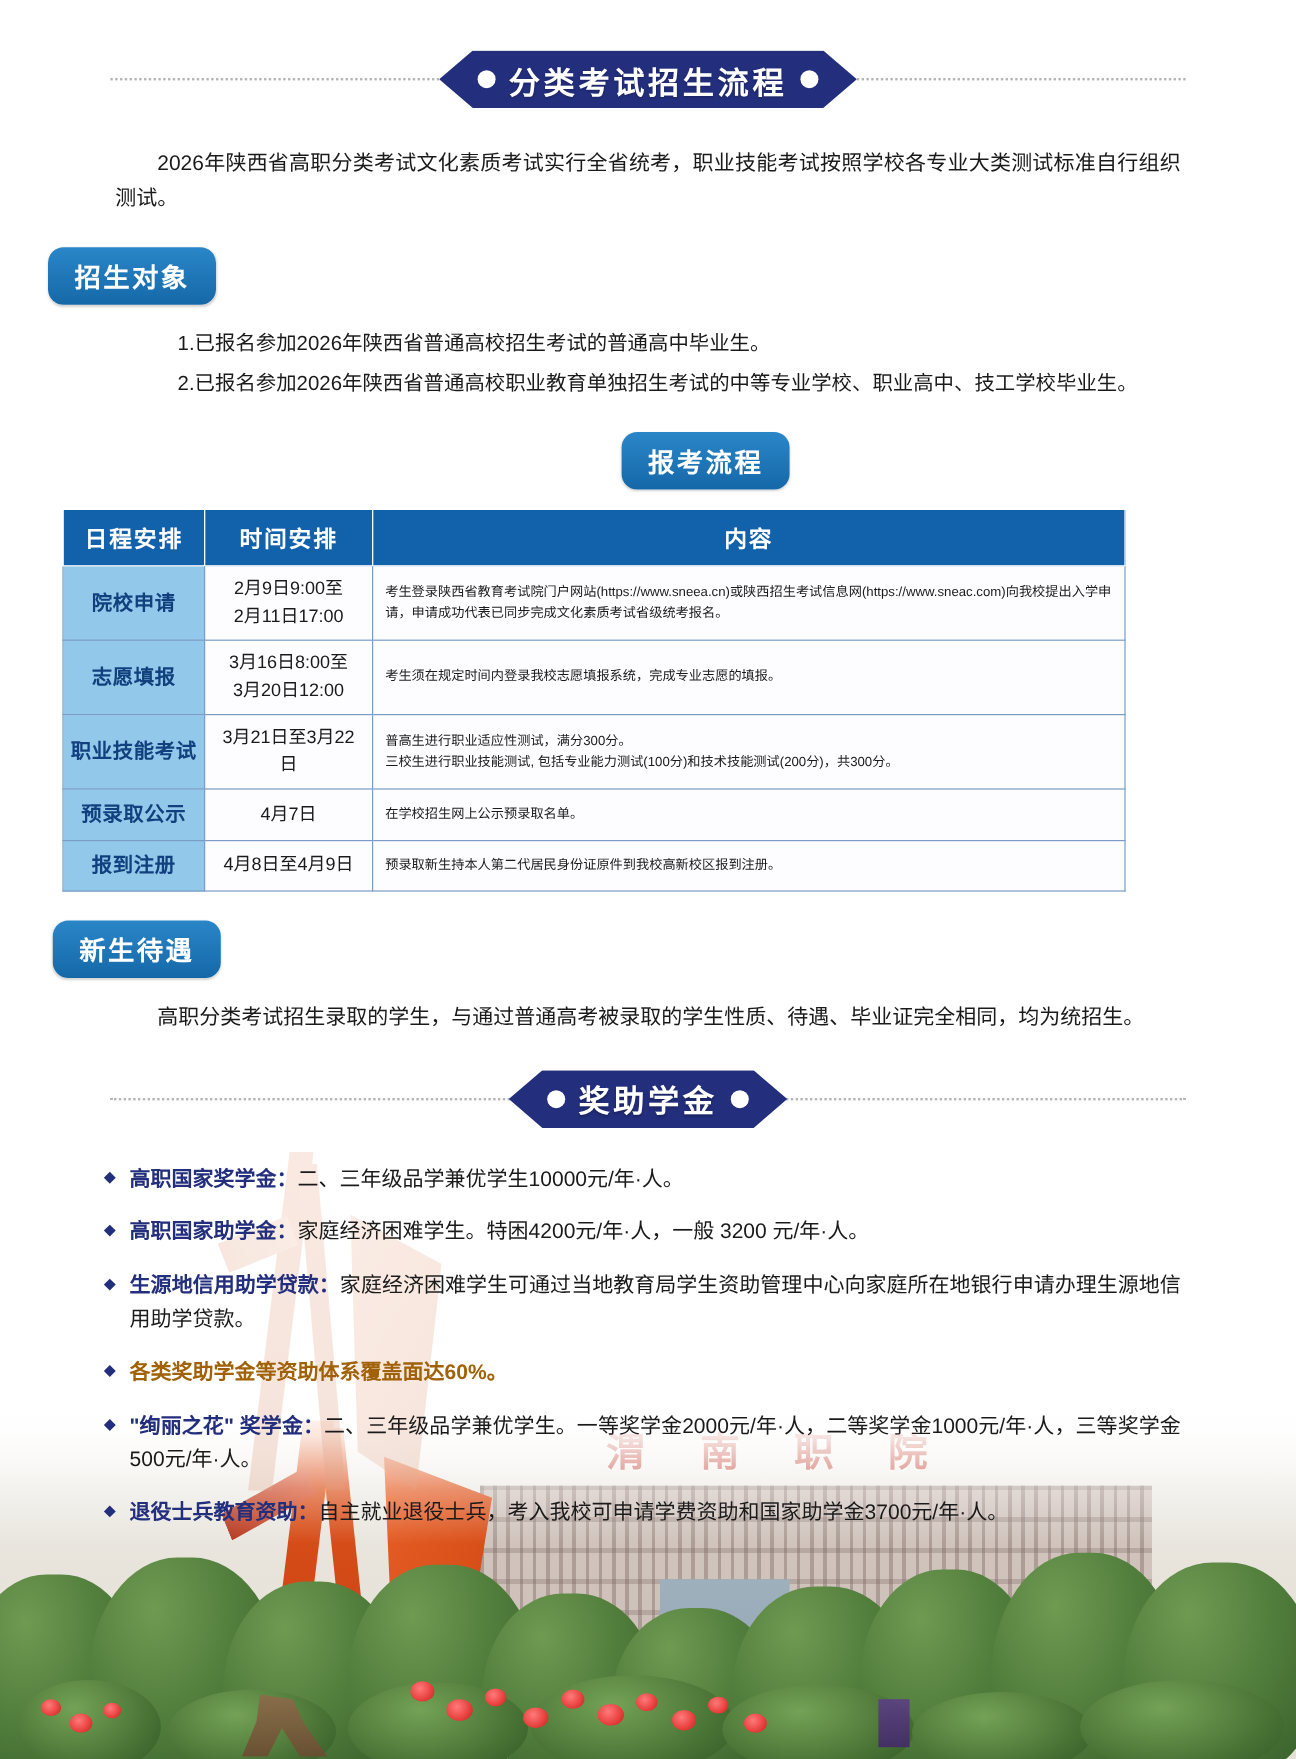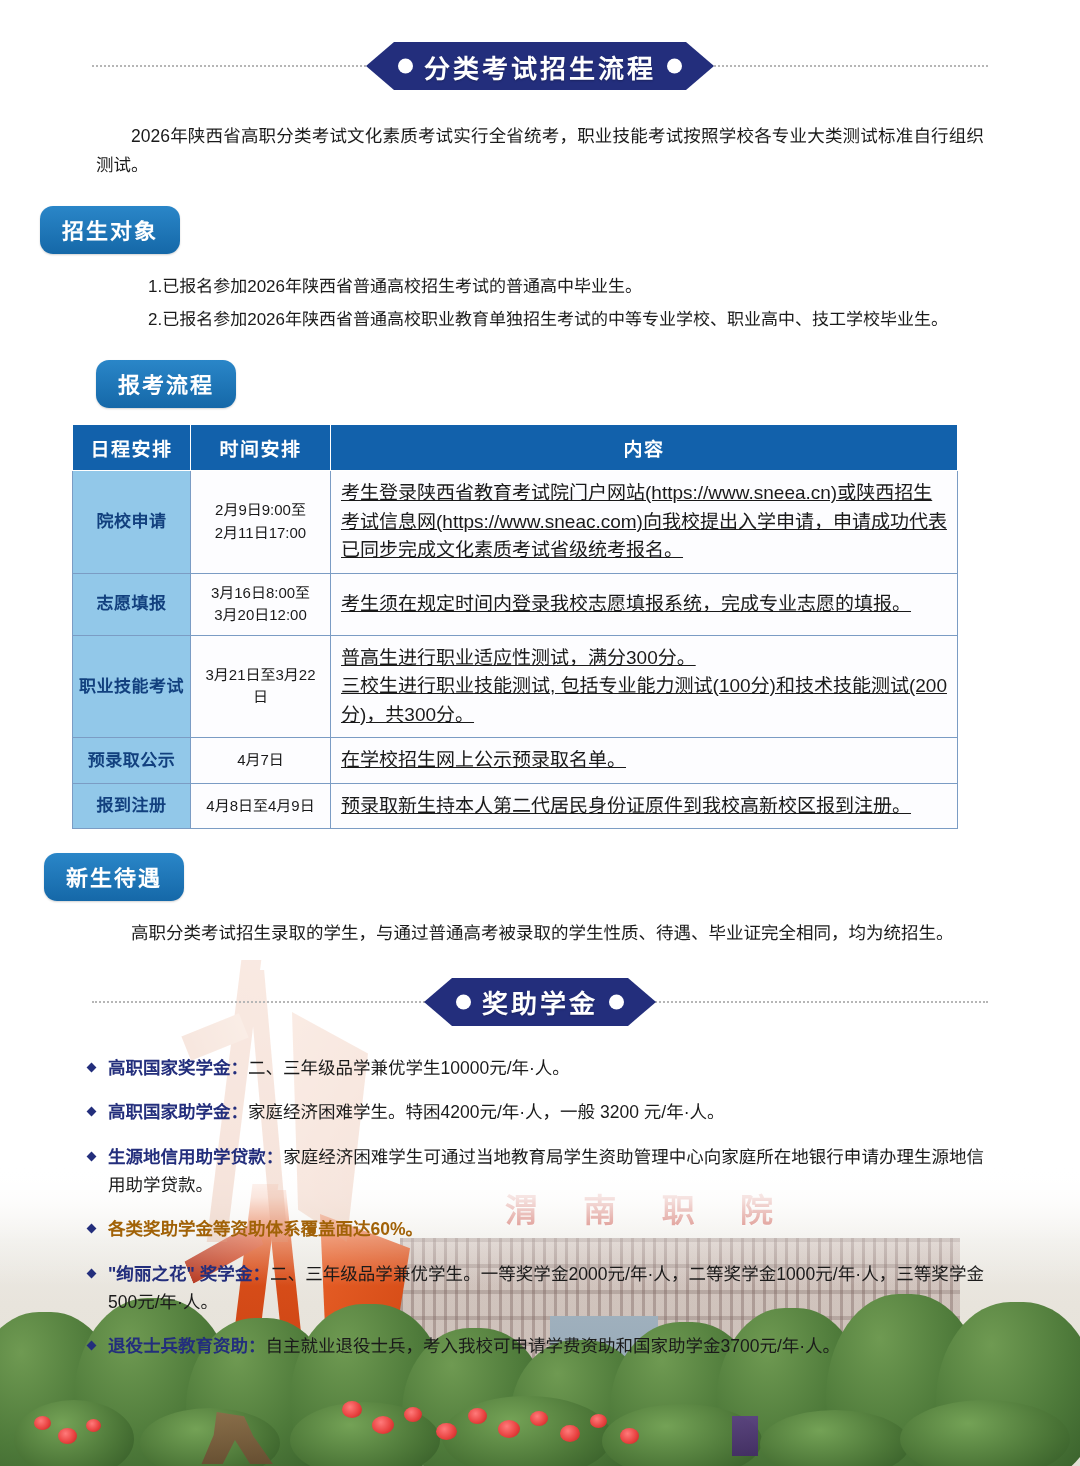--- a/index.html
+++ b/index.html
@@ -290,21 +290,21 @@
     line-height: 1.65;
     color: #1a1a1a;
     padding: 0 96px;
     text-indent: 2em;
   }
 
   
   table.sched {
     border-collapse: collapse;
     width: 886px;
-    margin-left: 72px;
+    margin-left: 52px;
     table-layout: fixed;
     font-size: 16px;
   }
   table.sched th {
     background: #1261ab;
     color: #ffffff;
     font-size: 19px;
     font-weight: 700;
     letter-spacing: 1.5px;
     padding: 9px 4px;
@@ -329,23 +329,22 @@
     white-space: nowrap;
     padding: 8px 2px;
   }
   table.sched td.time {
     text-align: center;
     font-size: 15px;
     white-space: pre-line;
   }
   table.sched td.body {
     text-align: left;
-    font-size: 19px;
+    font-size: 11px;
     white-space: pre-line;
-    text-decoration: underline;
   }
   col.c1 { width: 118px; }
   col.c2 { width: 140px; }
   col.c3 { width: auto; }
 
   
   .bullets {
     padding: 0 96px 0 86px;
   }
   .bullet {
@@ -469,21 +468,21 @@
 
     <div style="margin-top:26px; padding-left:40px;">
       <span class="pill">招生对象</span>
     </div>
 
     <div style="margin-top:16px;">
       <div class="list-line">1.已报名参加2026年陕西省普通高校招生考试的普通高中毕业生。</div>
       <div class="list-line">2.已报名参加2026年陕西省普通高校职业教育单独招生考试的中等专业学校、职业高中、技工学校毕业生。</div>
     </div>
 
-    <div style="margin-top:24px; padding-left:96px;">
+    <div style="margin-top:24px; padding-left:96px;text-align:center;">
       <span class="pill">报考流程</span>
     </div>
 
     <table class="sched" style="margin-top:16px;">
       <colgroup>
           <col class="c1">
           <col class="c2">
           <col class="c3">
         </colgroup>
       <thead>

